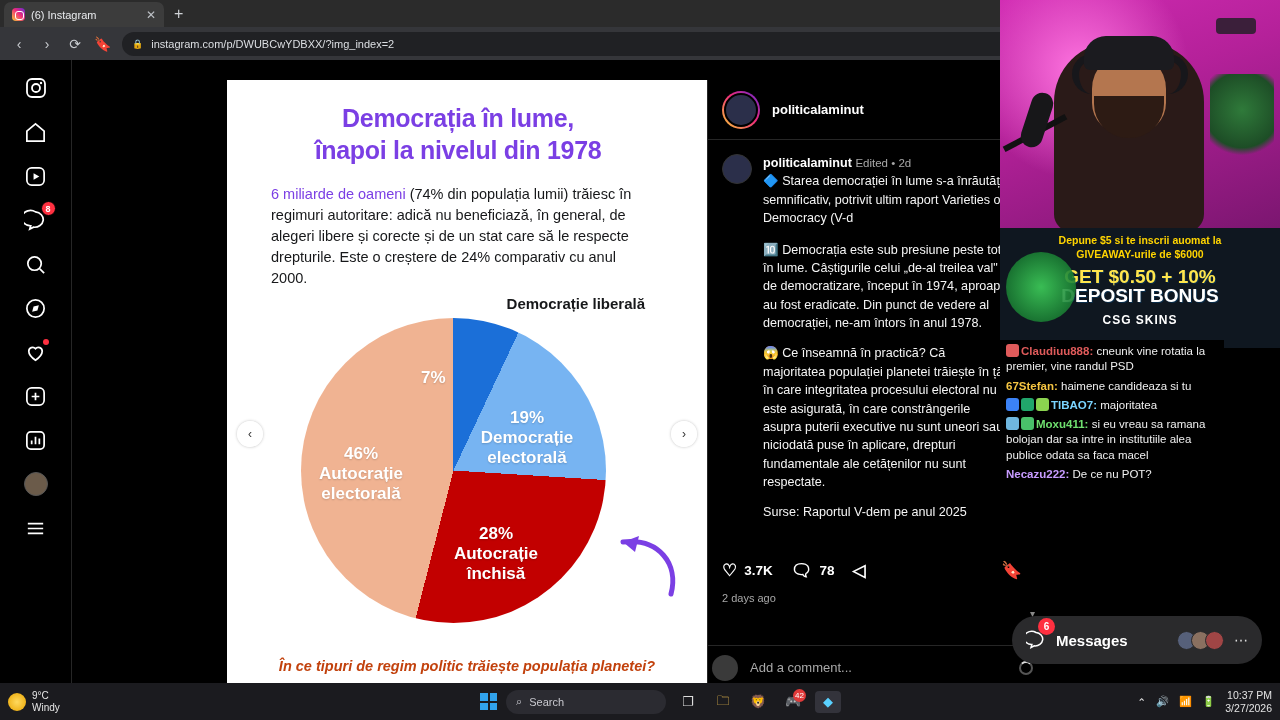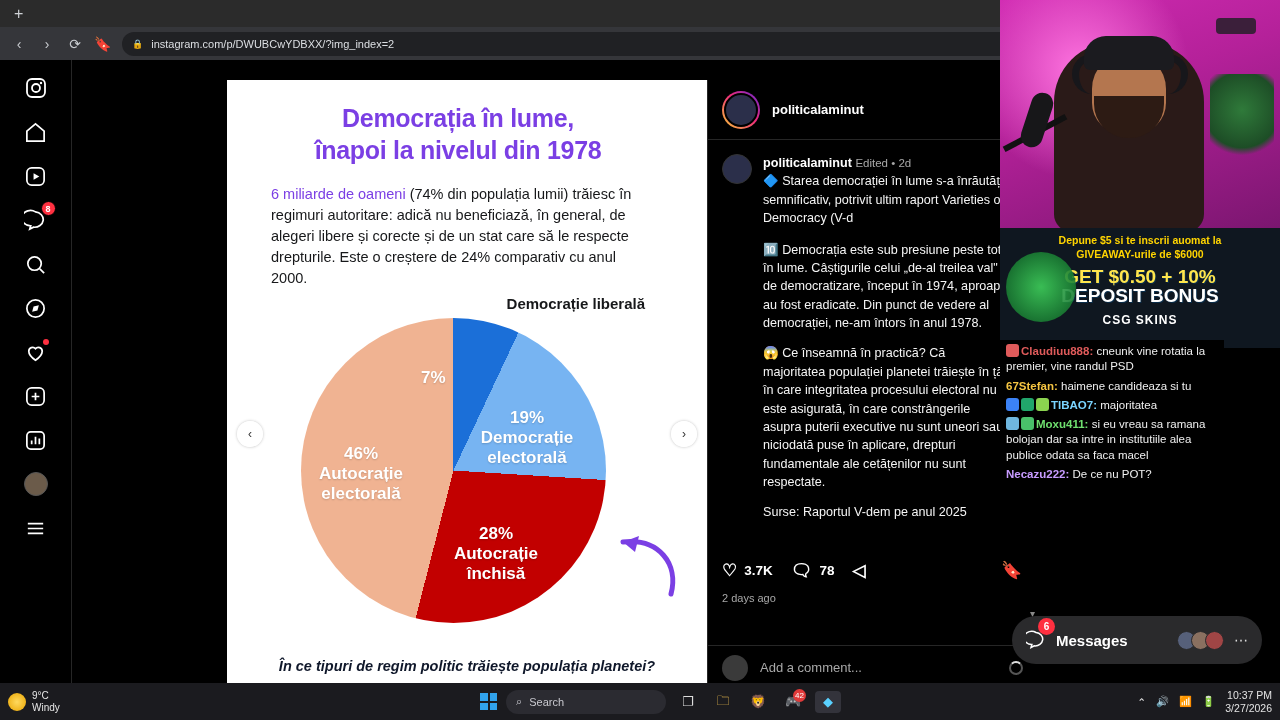--- a/index.html
+++ b/index.html
@@ -84,21 +84,21 @@
   .chartwrap { position: relative; width: 400px; height: 300px; margin: 2px auto 0; }
   .pie { position: absolute; left: 30px; top: 4px; width: 305px; height: 305px; border-radius: 50%; }
   .pielabel { position: absolute; color: #fff; font-weight: bold; text-align: center; line-height: 1.16; text-shadow: 0 1px 2px rgba(0,0,0,.18); }
   .pl-7 { left: 150px; top: 54px; font-size: 17px; }
   .pl-19 { left: 196px; top: 94px; font-size: 17px; width: 120px; }
   .pl-28 { left: 160px; top: 210px; font-size: 17px; width: 130px; }
   .pl-46 { left: 20px; top: 130px; font-size: 17px; width: 140px; }
   .arrow-svg { position: absolute; right: -8px; bottom: 10px; }
   .slide .caption {
     position: absolute; left: 0; right: 0; bottom: 10px; text-align: center;
-    font-size: 14.5px; font-style: italic; font-weight: bold; color: #0f172a;
+    font-size: 14.5px; font-style: italic; font-weight: bold; color: #c2410c;
   }
 
   
   .post-side { width: 330px; height: 604px; background: #000; border-left: 1px solid #262626; position: relative; }
   .ps-header { height: 60px; display: flex; align-items: center; gap: 12px; padding: 0 14px; border-bottom: 1px solid #262626; }
   .avatar-ring { width: 38px; height: 38px; border-radius: 50%; padding: 2px; background: linear-gradient(45deg,#f9ce34,#ee2a7b 55%,#6228d7); }
   .avatar-ring .av-inner { width: 100%; height: 100%; border-radius: 50%; background: #2b2f4a; border: 2px solid #000; }
   .ps-user { color: #fff; font-size: 13px; font-weight: bold; flex: 1 1 auto; }
   .ps-follow { color: #0095f6; font-size: 13px; font-weight: bold; }
 
@@ -111,21 +111,21 @@
   .cmt-body { margin-left: 41px; color: #f5f5f5; font-size: 12.6px; line-height: 1.46; margin-bottom: 12px; }
   .scrollbar { position: absolute; right: 3px; top: 170px; width: 5px; height: 190px; background: #4a4a4a; border-radius: 3px; }
   .scrollcaret { position: absolute; right: 2px; top: 528px; color: #888; font-size: 10px; }
 
   .ps-actions { position: absolute; left: 0; right: 0; top: 470px; padding: 0 14px; }
   .act-row { display: flex; align-items: center; gap: 18px; height: 40px; color: #fff; }
   .act { display: flex; align-items: center; gap: 7px; font-size: 13.5px; font-weight: bold; }
   .act .ic { font-size: 17px; }
   .act-spacer { flex: 1 1 auto; }
   .ps-time { color: #a8a8a8; font-size: 11px; margin-top: 2px; }
-  .ps-addcmt { position: absolute; left: 0; right: 0; top: 565px; height: 44px; display: flex; align-items: center; gap: 12px; padding: 0 14px; border-top: 1px solid #262626; }
+  .ps-addcmt { position: absolute; left: 0; right: 0; top: 565px; height: 44px; display: flex; align-items: center; gap: 12px; padding: 0 4px; border-top: 1px solid #262626; }
   .ps-addcmt .av { width: 26px; height: 26px; border-radius: 50%; background: #3a3a3a; }
   .ps-addcmt .ph { color: #a8a8a8; font-size: 13px; flex: 1 1 auto; }
   .spinner { width: 14px; height: 14px; border: 2px solid #555; border-top-color: #ddd; border-radius: 50%; }
 
   
   .msg-pill {
     position: absolute; right: 18px; bottom: 20px; width: 250px; height: 48px;
     background: #2a2a2c; border-radius: 24px; display: flex; align-items: center; gap: 10px; padding: 0 14px;
   }
   .msg-pill .mlabel { color: #fff; font-size: 15px; font-weight: bold; flex: 1 1 auto; }
@@ -178,20 +178,25 @@
   .tb-clock { text-align: right; line-height: 1.2; }
 </style>
 </head>
 <body>
 
 <div class="screen">
 
   <div class="browser">
 
     <div class="tabstrip">
+      <div class="tab">
+        <span class="favicon"></span>
+        <span class="tabtitle">(6) Instagram</span>
+        <span class="tabclose">✕</span>
+      </div>
       <span class="newtab">+</span>
     </div>
 
     <div class="toolbar">
       <span class="navbtn">‹</span>
       <span class="navbtn">›</span>
       <span class="navbtn">⟳</span>
       <span class="navbtn">🔖</span>
       <div class="omnibox">
         <span class="lock">🔒</span>

